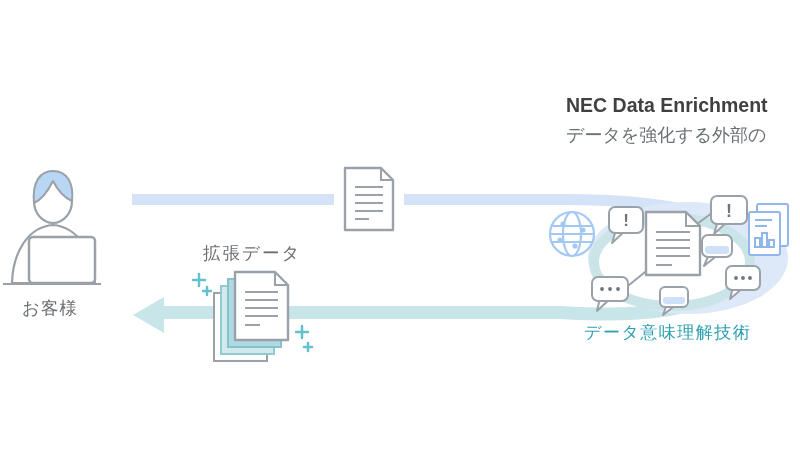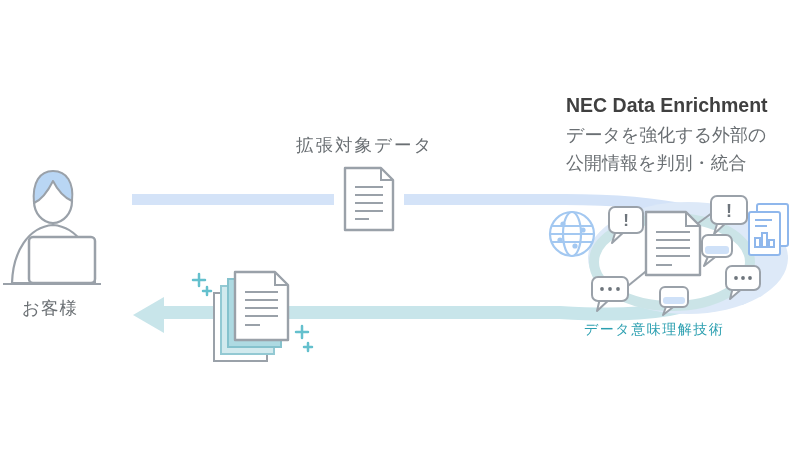--- a/index.html
+++ b/index.html
@@ -7,21 +7,21 @@
     position:relative;width:800px;height:450px;background:#ffffff;
     font-family:"Liberation Sans","DejaVu Sans",sans-serif;overflow:hidden;
   }
   .canvas svg{position:absolute;left:0;top:0;}
   .lbl{position:absolute;color:#6a6f73;font-size:17.5px;letter-spacing:2px;white-space:nowrap;}
   .lbl-customer{left:22px;top:296px;letter-spacing:1px;text-align:center;}
   .lbl-input{left:296px;top:133px;}
   .lbl-output{left:203px;top:241px;}
   .nec-title{position:absolute;left:566px;top:94px;font-size:19.5px;font-weight:bold;color:#404040;white-space:nowrap;}
   .nec-desc{position:absolute;left:566px;top:121px;font-size:18px;line-height:28px;color:#6a6f73;white-space:nowrap;}
-  .lbl-tech{position:absolute;left:584px;top:321px;font-size:14px;letter-spacing:1.5px;color:#2b9fb0;white-space:nowrap;}
+  .lbl-tech{position:absolute;left:584px;top:321px;font-size:17px;letter-spacing:1.5px;color:#2b9fb0;white-space:nowrap;}
   .bubble-glyph{font-family:"Liberation Sans","DejaVu Sans",sans-serif;font-weight:bold;}
 </style>
 </head>
 <body>
 
 <div class="canvas">
 
   <svg width="800" height="450" viewBox="0 0 800 450">
 
     <g>
@@ -161,22 +161,21 @@
 
     <g stroke="#64c0cd" stroke-width="2.5" stroke-linecap="round">
       <path d="M199,274 V286 M193,280 H205"></path>
       <path d="M207,287 V295 M203,291 H211"></path>
       <path d="M302,326 V338 M296,332 H308"></path>
       <path d="M308,343 V351 M304,347 H312"></path>
     </g>
   </svg>
 
   <div class="lbl lbl-customer">お客様</div>
-  <div class="lbl lbl-input">拡張対象データ</div>
+  <div class="lbl lbl-output">拡張データ</div>
 
   <div class="nec-title">NEC Data Enrichment</div>
   <div class="nec-desc">
     <div>データを強化する外部の</div>
-    <div>公開情報を判別・統合</div>
   </div>
 
   <div class="lbl-tech">データ意味理解技術</div>
 </div>
 
 </body></html>

